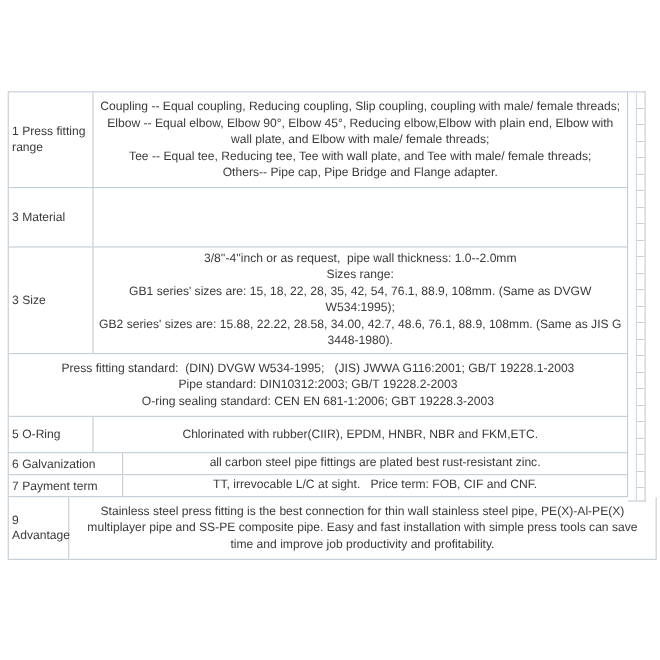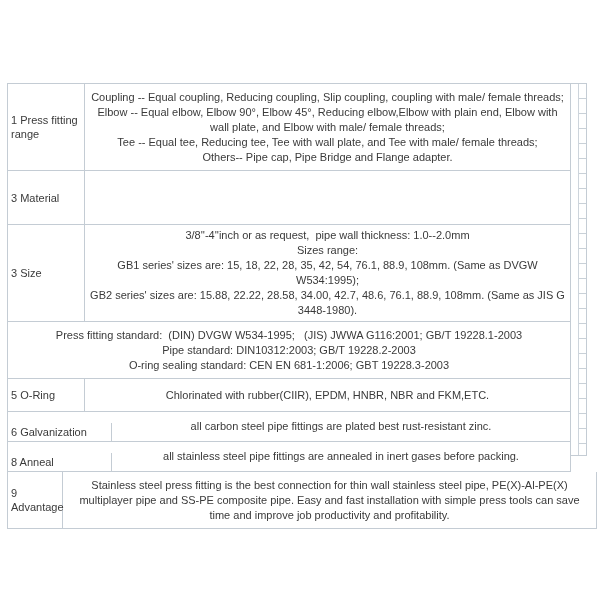--- a/index.html
+++ b/index.html
@@ -17,21 +17,21 @@
   .grp-b .row{border-top:none;}
   .cell{
     box-sizing:border-box;font-size:11px;line-height:15px;
     display:flex;flex-direction:column;justify-content:center;
   }
   .label{
     font-weight:normal;border-right:1px solid #c4ccd4;
     padding:2px 2px 2px 3px;flex:0 0 auto;line-height:14px;
   }
   .w77{width:77px;}
-  .w104{width:104px;margin-top:11px;}
+  .w104{width:104px;}
   .w55{width:55px;}
   .content{
     flex:1 1 auto;padding:3px 5px;white-space:pre-wrap;
     overflow:hidden;
     text-align:center;
   }
   .h86{min-height:86px;}
   .h54{min-height:54px;}
   .h57{min-height:57px;}
   .h33{min-height:33px;}
@@ -89,25 +89,25 @@
     <div class="row h33">
       <div class="cell label w77">5 O-Ring</div>
       <div class="cell content">Chlorinated with rubber(CIIR), EPDM, HNBR, NBR and FKM,ETC.</div>
     </div>
 
     <div class="row h19">
       <div class="cell label w104">6 Galvanization</div>
       <div class="cell content">all carbon steel pipe fittings are plated best rust-resistant zinc.</div>
     </div>
 
+    <div class="row h19">
+      <div class="cell label w104">7 Payment term</div>
+      <div class="cell content">TT, irrevocable L/C at sight.   Price term: FOB, CIF and CNF.</div>
+    </div>
 
-    <div class="row h19">
-      <div class="cell label w104">8 Anneal</div>
-      <div class="cell content">all stainless steel pipe fittings are annealed in inert gases before packing.</div>
-    </div>
 
   </div>
 
   <div class="grp grp-b">
     <div class="row h56">
       <div class="cell label w55">9 Advantage</div>
       <div class="cell content">Stainless steel press fitting is the best connection for thin wall stainless steel pipe, PE(X)-Al-PE(X) multiplayer pipe and SS-PE composite pipe. Easy and fast installation with simple press tools can save time and improve job productivity and profitability.</div>
     </div>
   </div>
 

